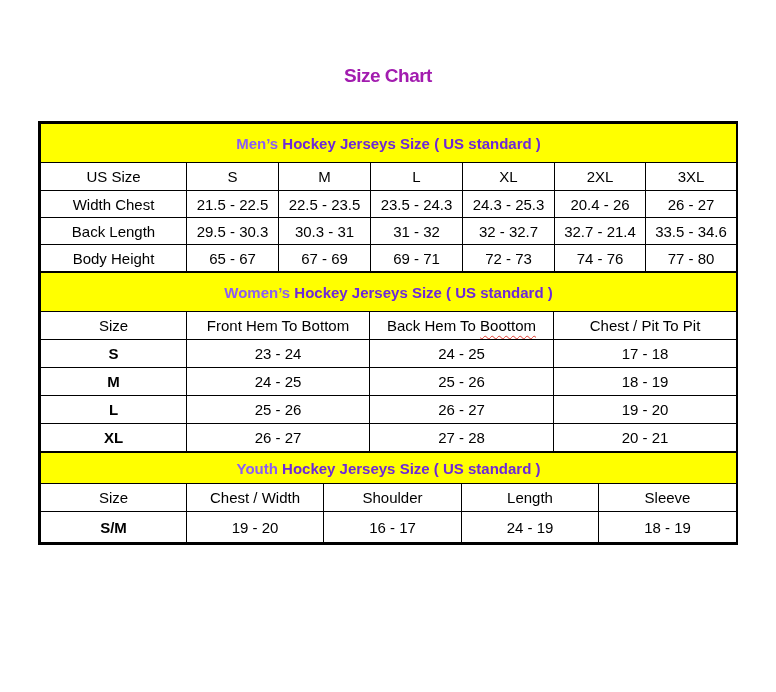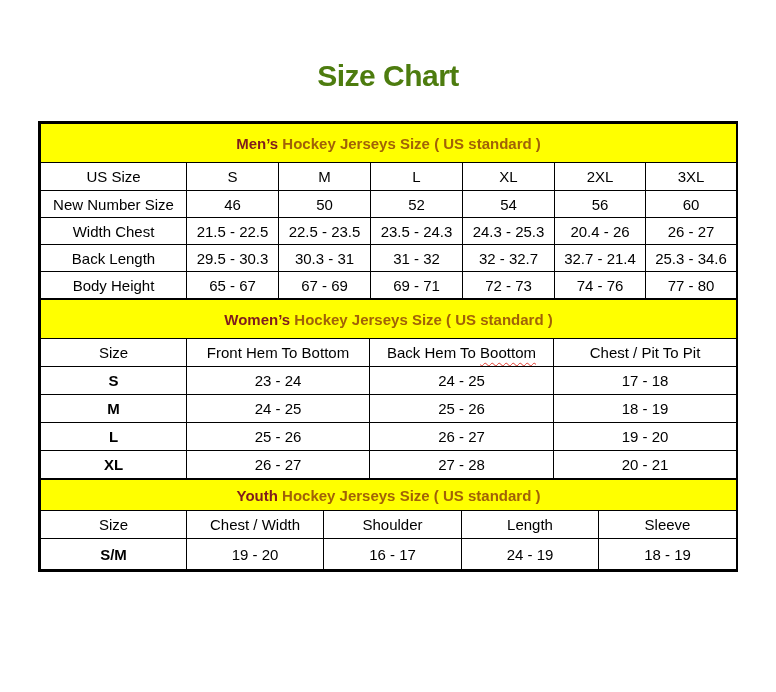--- a/index.html
+++ b/index.html
@@ -7,25 +7,25 @@
     width: 776px; height: 692px;
     background: #ffffff;
     font-family: "Liberation Sans", sans-serif;
     position: relative;
     overflow: hidden;
   }
   .page-title {
     margin: 0;
     padding-top: 58px;
     text-align: center;
-    font-size: 30px;
+    font-size: 19px;
     line-height: 36px;
     font-weight: bold;
     letter-spacing: -0.5px;
-    color: #4d7c0f;
+    color: #a21caf;
   }
   .chart-wrap {
     width: 696px;
     margin: 27px auto 0 auto;
     border: 2px solid #000;
   }
   table.sec {
     width: 100%;
     border-collapse: collapse;
     table-layout: fixed;
@@ -40,22 +40,22 @@
     overflow: hidden;
     white-space: nowrap;
   }
   td.band {
     background: #FFFF00;
     font-weight: bold;
     font-size: 17px;
     height: 38px;
   }
   table.sec[data-section="2"] td.band { height: 30px; }
-  .band-hl { color: #7f1d1d; }
-  .band-rest { color: #a16207; }
+  .band-hl { color: #8b5cf6; }
+  .band-rest { color: #6d28d9; }
   tr.head-row td { font-weight: normal; height: 27px; }
   table.sec[data-section="0"] tr.data-row td { height: 26px; }
   table.sec[data-section="1"] tr.data-row td { height: 27px; }
   table.sec[data-section="2"] tr.data-row td { height: 30px; }
   td.row-label.bold { font-weight: bold; }
   .squiggle {
     text-decoration: underline;
     text-decoration-style: wavy;
     text-decoration-color: #E03C31;
     text-decoration-thickness: 1px;
@@ -86,45 +86,36 @@
         <tr class="head-row">
           <td>US Size</td>
           <td>S</td>
           <td>M</td>
           <td>L</td>
           <td>XL</td>
           <td>2XL</td>
           <td>3XL</td>
         </tr>
         <tr class="data-row">
-          <td class="row-label">New Number Size</td>
-          <td>46</td>
-          <td>50</td>
-          <td>52</td>
-          <td>54</td>
-          <td>56</td>
-          <td>60</td>
-        </tr>
-        <tr class="data-row">
           <td class="row-label">Width Chest</td>
           <td>21.5 - 22.5</td>
           <td>22.5 - 23.5</td>
           <td>23.5 - 24.3</td>
           <td>24.3 - 25.3</td>
           <td>20.4 - 26</td>
           <td>26 - 27</td>
         </tr>
         <tr class="data-row">
           <td class="row-label">Back Length</td>
           <td>29.5 - 30.3</td>
           <td>30.3 - 31</td>
           <td>31 - 32</td>
           <td>32 - 32.7</td>
           <td>32.7 - 21.4</td>
-          <td>25.3 - 34.6</td>
+          <td>33.5 - 34.6</td>
         </tr>
         <tr class="data-row">
           <td class="row-label">Body Height</td>
           <td>65 - 67</td>
           <td>67 - 69</td>
           <td>69 - 71</td>
           <td>72 - 73</td>
           <td>74 - 76</td>
           <td>77 - 80</td>
         </tr>

